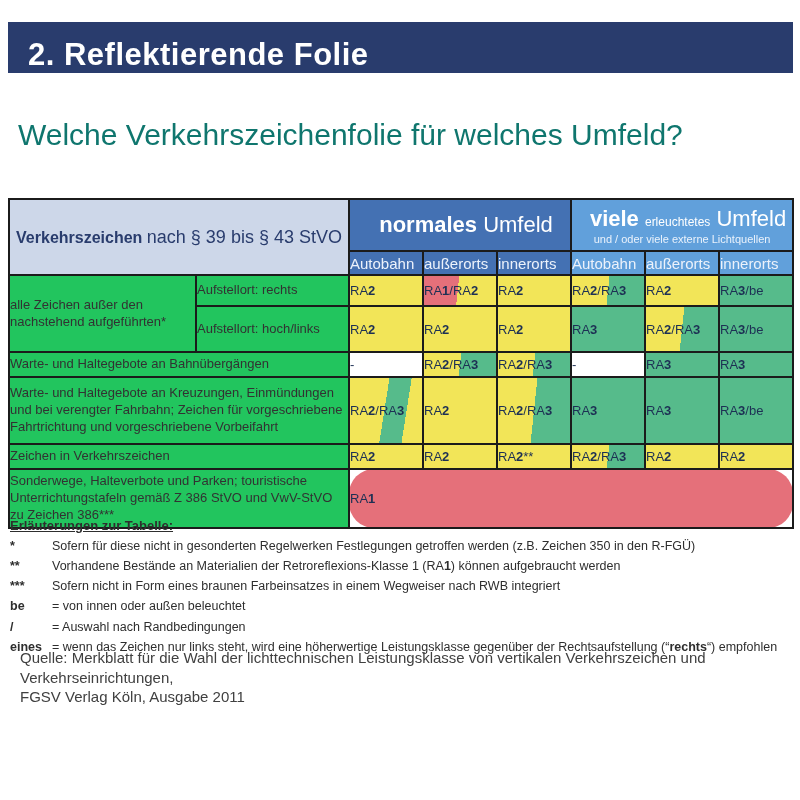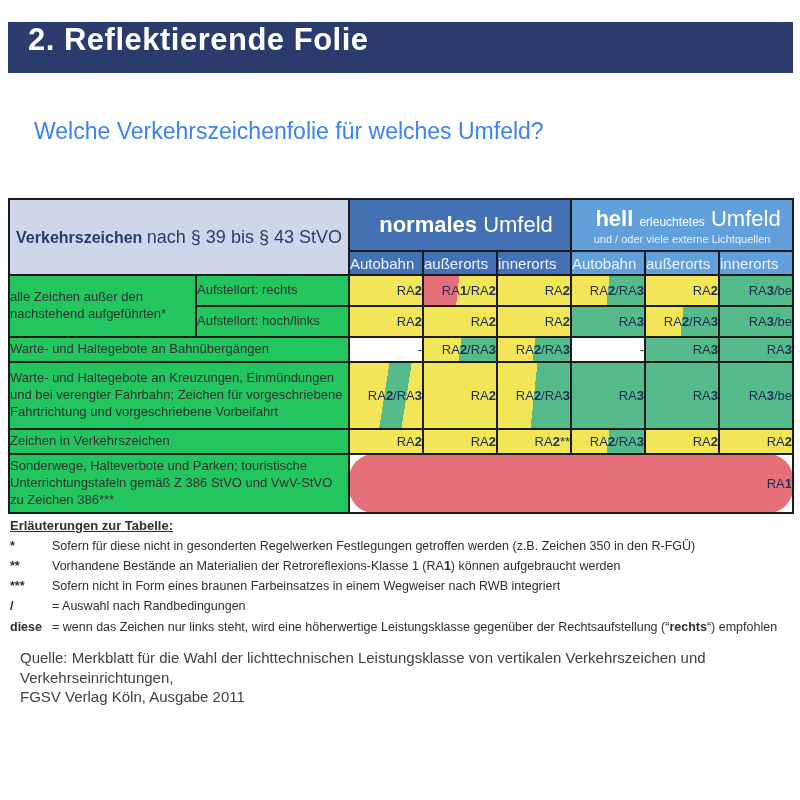--- a/index.html
+++ b/index.html
@@ -1,53 +1,53 @@
 <!DOCTYPE html>
 <html style="--navy: #293C6D; --blue1: #4471B3; --blue2: #61A0DB; --cornerbg: #CDD7E9; --yellow: #F2E558; --green: #56BB8B; --red: #E5707A; --celltext: #1D3054; --bborder: #1B1B1B; --hborder: #16365C; --textcol: #323232;"><head>
 <meta charset="utf-8">
 <style>
   html,body{margin:0;padding:0;background:#fff;}
   .page{position:relative;width:800px;height:800px;background:#fff;overflow:hidden;
         font-family:"Liberation Sans","DejaVu Sans",sans-serif;color:var(--textcol,#323232);}
 
   
   .title-bar{position:absolute;left:8px;top:22px;width:785px;height:51px;
-             background:var(--navy);display:flex;align-items:flex-start;}
+             background:var(--navy);display:flex;align-items:flex-end;}
   .title-bar span{color:#fff;font-weight:bold;font-size:31px;padding-left:20px;letter-spacing:0.5px;}
 
   
-  .heading{position:absolute;left:18px;top:118px;font-size:23px;color:#3b82f6;margin-left:16px;}
+  .heading{position:absolute;left:18px;top:118px;font-size:30px;color:#0f766e;}
 
   
   table.foil{position:absolute;left:8px;top:198px;border-collapse:collapse;table-layout:fixed;
              width:784px;}
   table.foil td{border:2px solid var(--bborder);padding:0;overflow:hidden;}
   tr.hA{height:52px;} tr.hB{height:24px;}
-  tr.r1{height:31px;} tr.r2{height:31px;} tr.r3{height:25px;}
+  tr.r1{height:31px;} tr.r2{height:46px;} tr.r3{height:25px;}
   tr.r4{height:67px;} tr.r5{height:25px;} tr.r6{height:59px;}
 
   td.corner{background:var(--cornerbg);border-color:var(--hborder);text-align:center;vertical-align:middle;color:var(--navy);}
   td.corner .big{font-weight:bold;font-size:16px;}
   td.corner .small{font-size:18px;}
 
   td.ghdr{vertical-align:middle;text-align:center;color:#fff;border-color:var(--hborder);}
   td.ghdr.normal{background:var(--blue1);}
   td.ghdr.bright{background:var(--blue2);}
   .gh-line1{font-size:22px;padding-left:12px;}
   .gh-line1 .b{font-weight:bold;}
   .gh-line1 .sm{font-size:12px;}
   .gh-sub{font-size:11px;color:#eaf2fc;margin-top:1px;}
 
   td.chdr{vertical-align:middle;font-size:15px;color:#ecf2fb;border-color:var(--hborder);}
   td.chdr.normal{background:var(--blue1);}
   td.chdr.bright{background:var(--blue2);}
 
   td.lbl{background:#22c55e;vertical-align:middle;text-align:left;font-size:13px;color:#323232;
          padding:2px 6px 2px 8px;line-height:1.3;}
-  td.dc{vertical-align:middle;text-align:right;font-size:13px;color:var(--celltext);}
+  td.dc{vertical-align:middle;text-align:left;font-size:13px;color:var(--celltext);}
   td.dc b{font-weight:bold;}
 
   .c-y{background:var(--yellow);}
   .c-g{background:var(--green);}
   .c-w{background:#fff;}
   .c-r{background:var(--red);border-radius:25px;}
   .c-ry{background:linear-gradient(96deg,var(--red) 0 47%,var(--yellow) 47%);}
   .c-yg{background:linear-gradient(96deg,var(--yellow) 0 50%,var(--green) 50%);}
   .c-ygy{background:linear-gradient(99deg,var(--yellow) 0 48%,var(--green) 48% 75%,var(--yellow) 75%);}
 
@@ -90,21 +90,21 @@
         <span class="small">nach § 39 bis § 43 StVO</span>
       </td>
       <td class="ghdr normal" colspan="3">
         <div class="gh-line1">
           <span class="b">normales</span>
           <span>Umfeld</span>
         </div>
       </td>
       <td class="ghdr bright" colspan="3">
         <div class="gh-line1">
-          <span class="b">hell</span>
+          <span class="b">viele</span>
           <span class="sm">erleuchtetes</span>
           <span>Umfeld</span>
         </div>
         <div class="gh-sub">und / oder viele externe Lichtquellen</div>
       </td>
     </tr>
     <tr class="hB">
       <td class="chdr normal">Autobahn</td>
       <td class="chdr normal">außerorts</td>
       <td class="chdr normal">innerorts</td>
@@ -173,25 +173,29 @@
     </div>
     <div class="fn-row">
       <div class="fn-marker">**</div>
       <div class="fn-text">Vorhandene Bestände an Materialien der Retroreflexions-Klasse 1 (RA<b>1</b>) können aufgebraucht werden</div>
     </div>
     <div class="fn-row">
       <div class="fn-marker">***</div>
       <div class="fn-text">Sofern nicht in Form eines braunen Farbeinsatzes in einem Wegweiser nach RWB integriert</div>
     </div>
     <div class="fn-row">
+      <div class="fn-marker">be</div>
+      <div class="fn-text">= von innen oder außen beleuchtet</div>
+    </div>
+    <div class="fn-row">
       <div class="fn-marker">/</div>
       <div class="fn-text">= Auswahl nach Randbedingungen</div>
     </div>
     <div class="fn-row">
-      <div class="fn-marker">diese</div>
+      <div class="fn-marker">eines</div>
       <div class="fn-text">= wenn das Zeichen nur links steht, wird eine höherwertige Leistungsklasse gegenüber der Rechtsaufstellung (“<b>rechts</b>“) empfohlen</div>
     </div>
   </div>
 
   <div class="source">
     <div>Quelle: Merkblatt für die Wahl der lichttechnischen Leistungsklasse von vertikalen Verkehrszeichen und Verkehrseinrichtungen,</div>
     <div>FGSV Verlag Köln, Ausgabe 2011</div>
   </div>
 
 </div>

